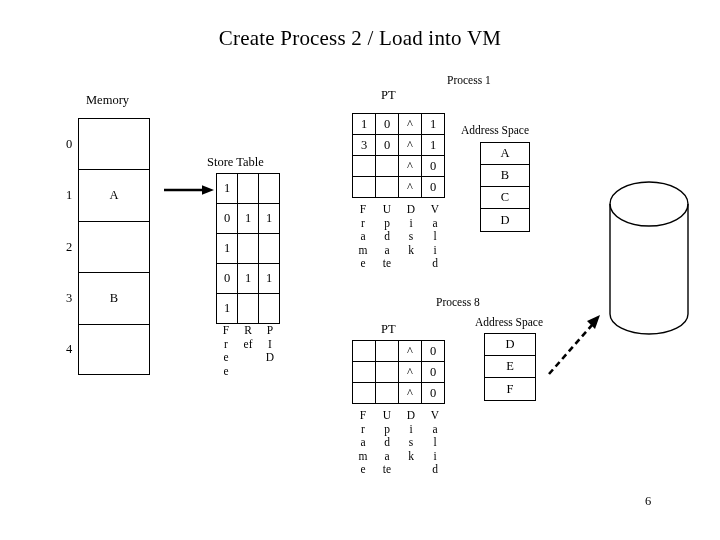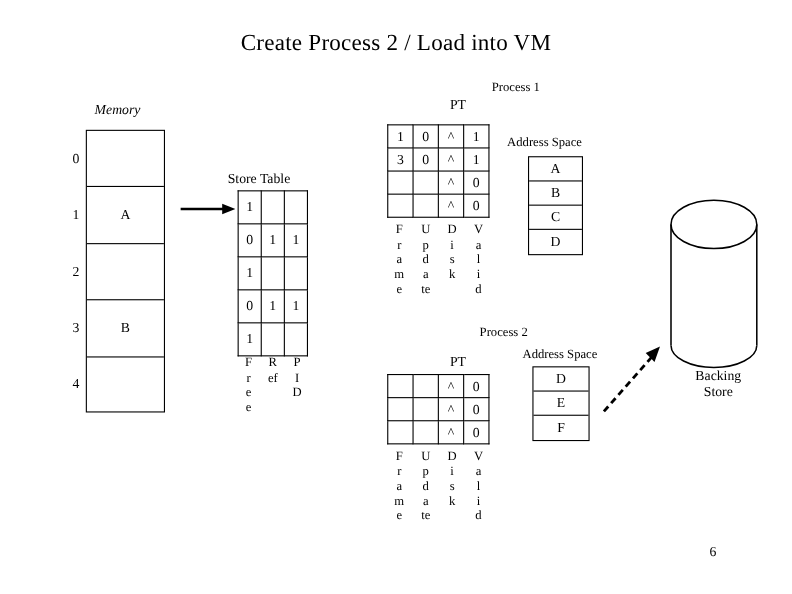--- a/index.html
+++ b/index.html
@@ -34,21 +34,21 @@
   }
 
   
   .lbl {
     font-size: 12.5px;
     white-space: nowrap;
   }
   .lbl-sm { font-size: 11.5px; white-space: nowrap; }
 
   
-  #memory-label { left: 86px; top: 93px; font-style: italic; }
+  #memory-label { left: 86px; top: 93px; }
   #memory-block {
     left: 78px;
     top: 118px;
     width: 72px;
     height: 257px;
     border: 1px solid #000;
     box-sizing: border-box;
   }
   #memory-block .mrow {
     height: 51.4px;
@@ -104,21 +104,21 @@
     text-align: center;
     font-size: 11.5px;
     line-height: 13.5px;
   }
   .vhead span { display: block; }
 
   #frame-table-heads { left: 215px; top: 324px; }
   #frame-table-heads .vhead { width: 22px; }
 
   
-  .pt-label { font-size: 12.5px; margin-left: 28px; }
+  .pt-label { font-size: 12.5px; }
   .proc-label { font-size: 11.5px; }
 
   #pt1-label { left: 381px; top: 88px; }
   #pt1 {
     left: 352px;
     top: 113px;
     border-collapse: collapse;
   }
   #pt1 td, #pt2 td {
     width: 22px;
@@ -353,21 +353,21 @@
   </div>
 
   <div class="abs lbl-sm" id="as1-label">Address Space</div>
   <div class="abs" id="as1">
     <div class="asrow">A</div>
     <div class="asrow">B</div>
     <div class="asrow">C</div>
     <div class="asrow">D</div>
   </div>
 
-  <div class="abs proc-label" id="process2-label">Process 2</div>
+  <div class="abs proc-label" id="process2-label">Process 8</div>
   <div class="abs pt-label" id="pt2-label">PT</div>
 
   <table class="abs" id="pt2">
     <tbody>
         <tr>
       <td></td>
       <td></td>
       <td>^</td>
       <td>0</td>
     </tr>
@@ -427,20 +427,16 @@
     <line x1="4" y1="64" x2="48" y2="14" stroke="#000" stroke-width="2.6" stroke-dasharray="6,4"></line>
     <polygon points="55,5 42,11 50,19" fill="#000"></polygon>
   </svg>
 
   <svg class="abs" id="backing-store-shape" viewBox="0 0 82 158">
     <ellipse cx="41" cy="24" rx="39" ry="22" fill="none" stroke="#000" stroke-width="1.4"></ellipse>
     <line x1="2" y1="24" x2="2" y2="134" stroke="#000" stroke-width="1.4"></line>
     <line x1="80" y1="24" x2="80" y2="134" stroke="#000" stroke-width="1.4"></line>
     <path d="M 2 134 A 39 20 0 0 0 80 134" fill="none" stroke="#000" stroke-width="1.4"></path>
   </svg>
-  <div class="abs" id="backing-store-label">
-    <div>Backing</div>
-    <div>Store</div>
-  </div>
 
   <div class="abs" id="footer-page">6</div>
 
 </div>
 
 </body></html>

